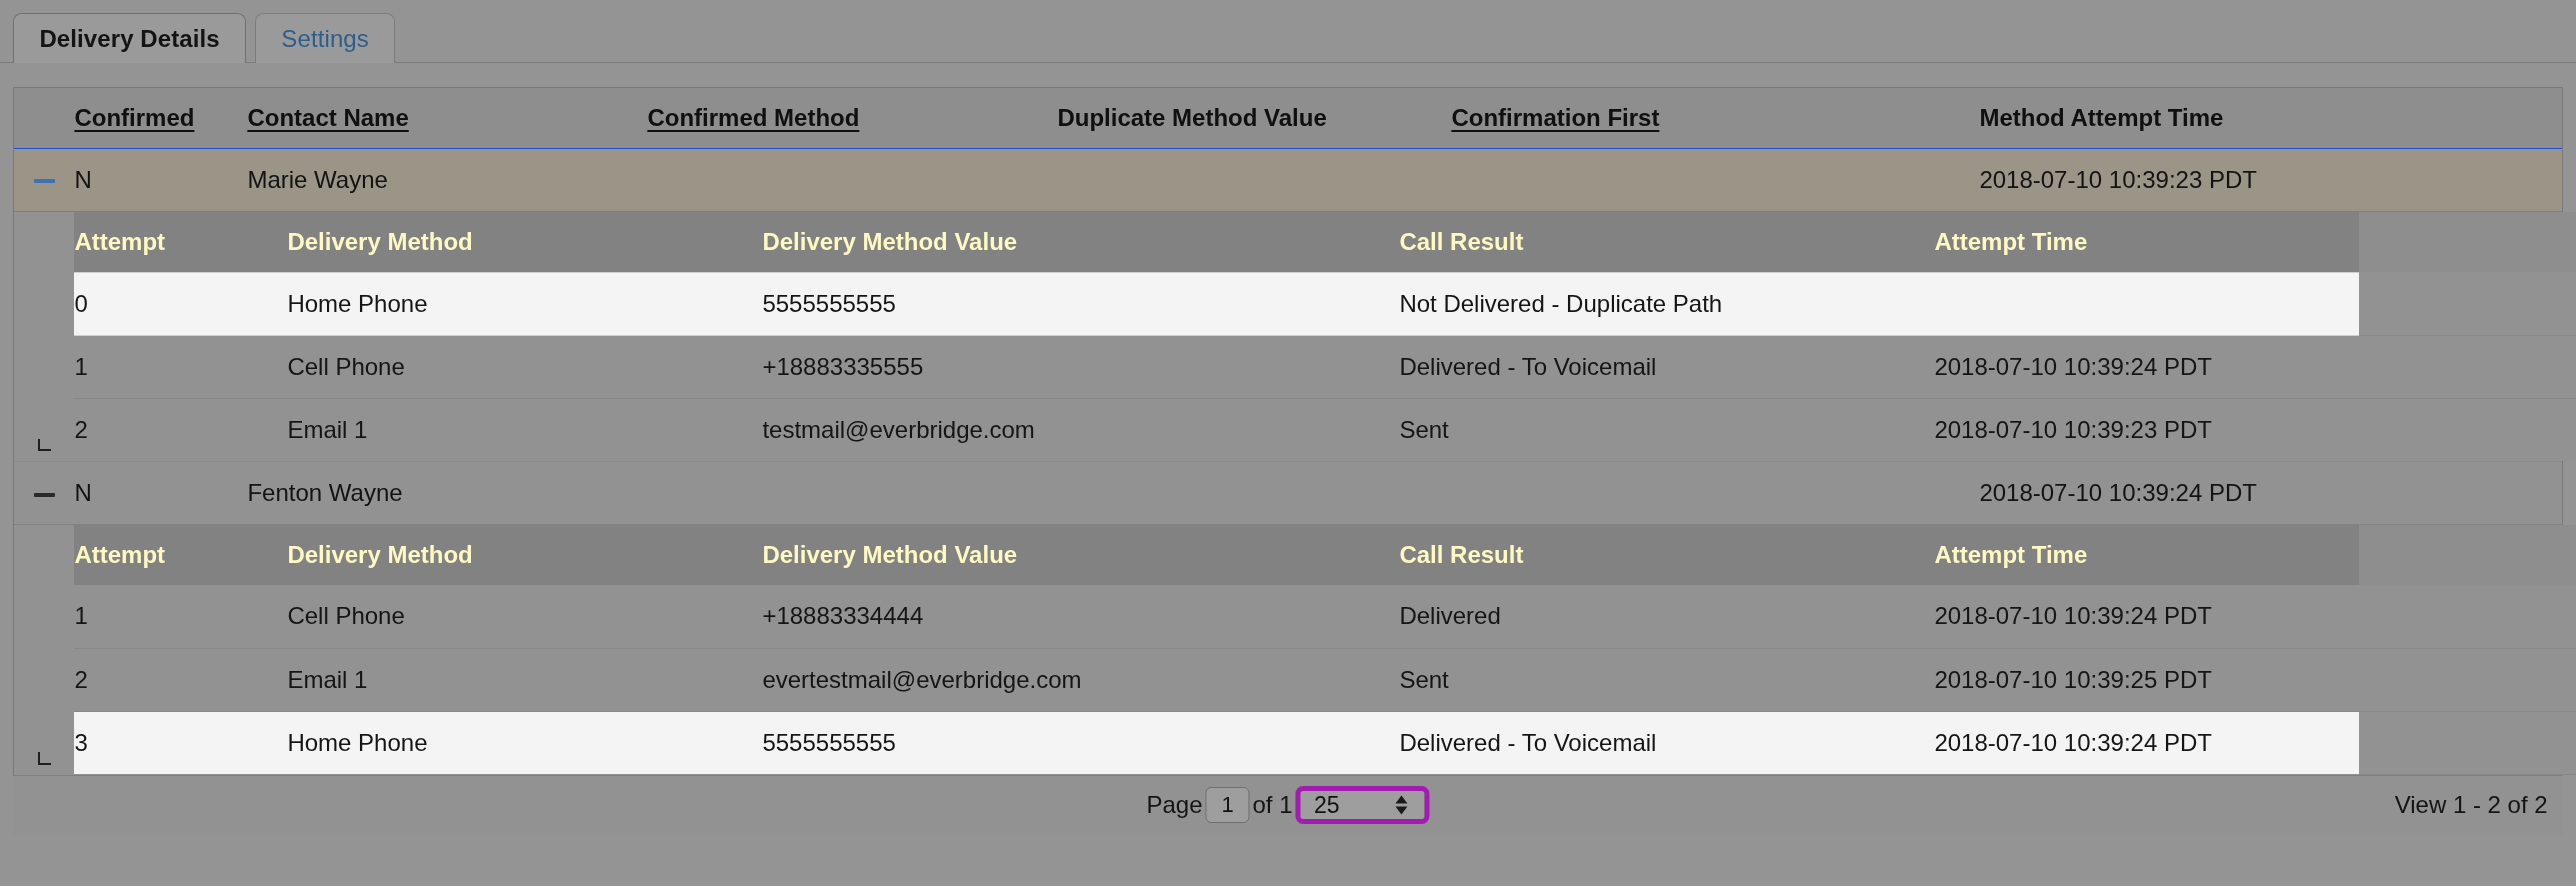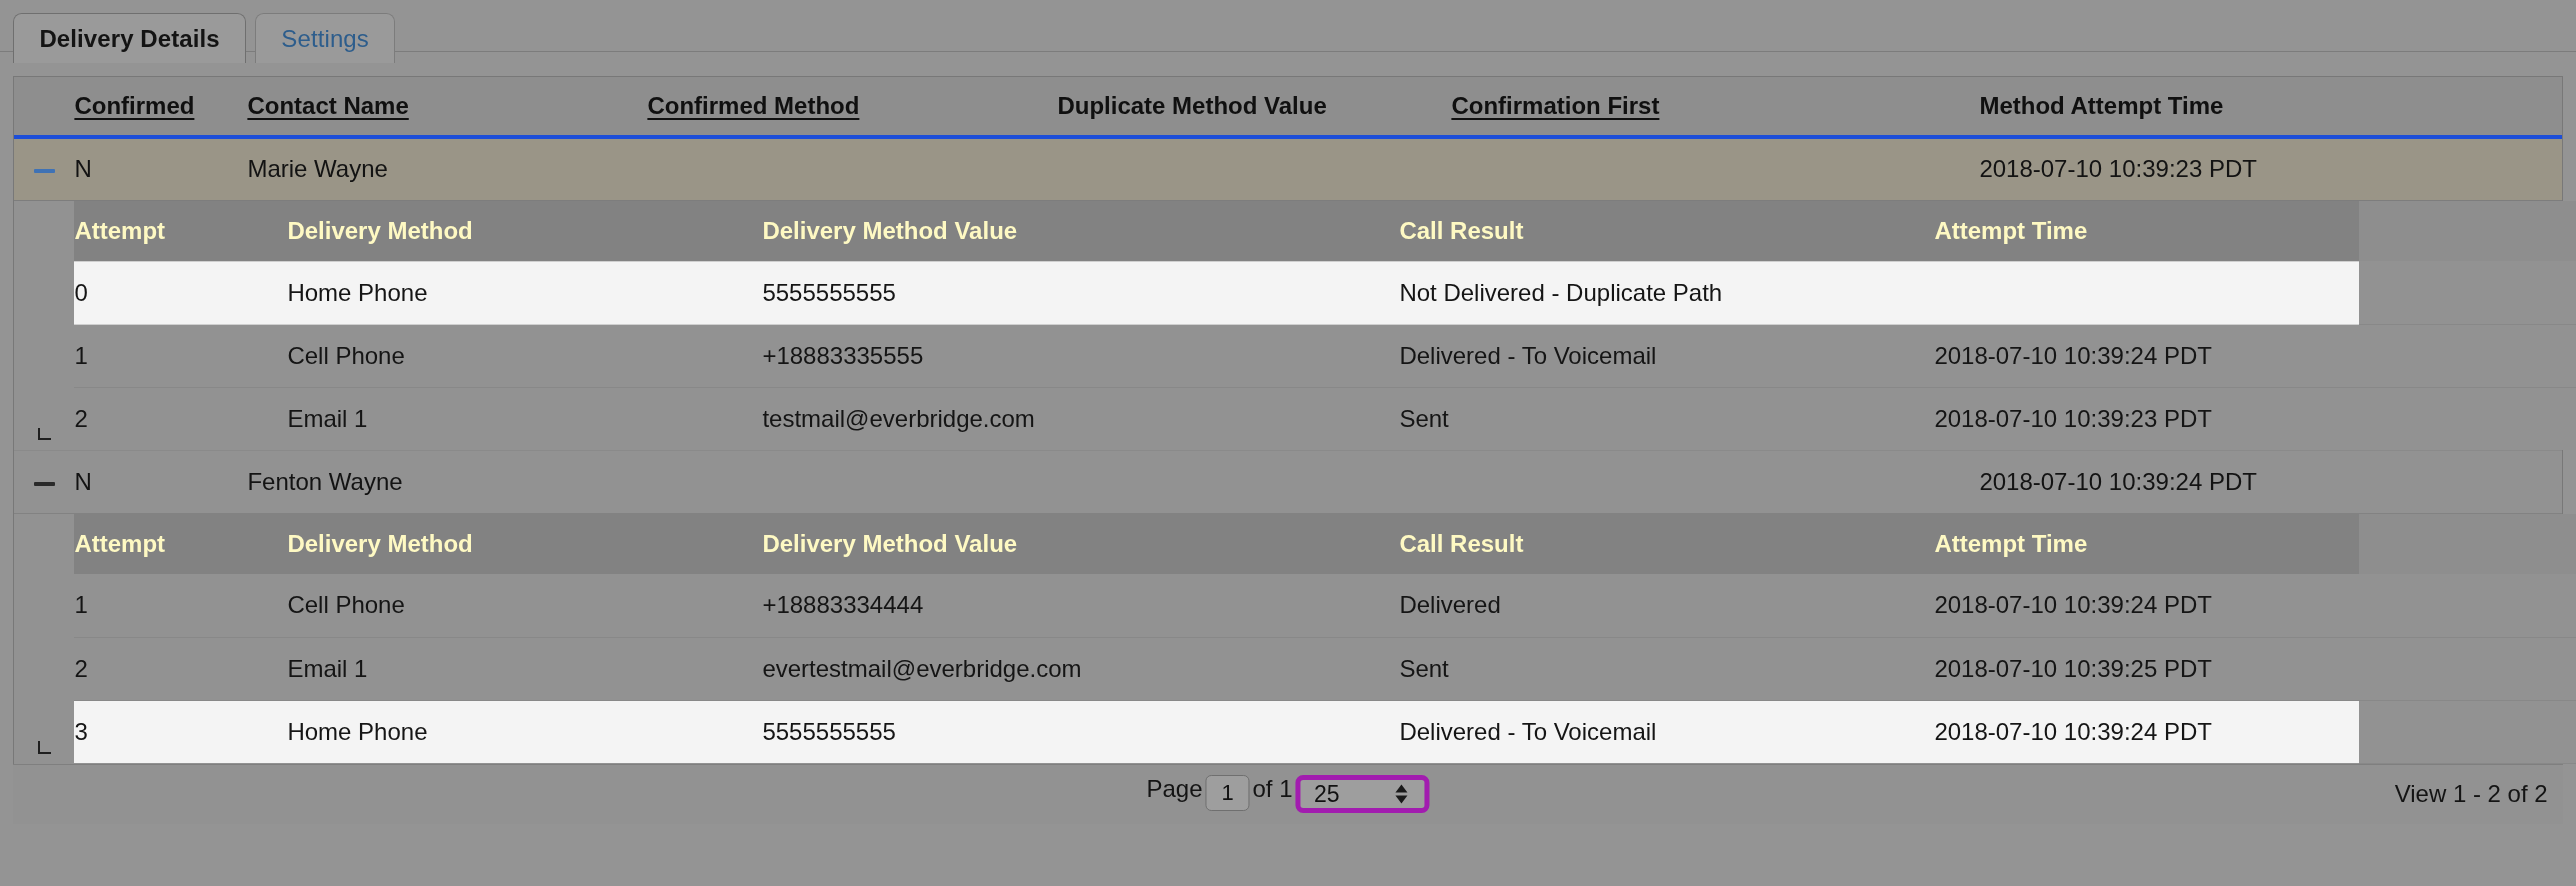--- a/index.html
+++ b/index.html
@@ -13,21 +13,21 @@
   }
   body {
     font-family: "Liberation Sans", sans-serif;
     color: #1c1c1c;
     -webkit-font-smoothing: antialiased;
   }
 
   
   .tabstrip {
     position: relative;
-    height: 52px;
+    height: 63px;
     padding-left: 13.4px;
     box-sizing: border-box;
   }
   .tabs {
     display: flex;
     align-items: flex-end;
     height: 63px;
     gap: 9.6px;
     position: relative;
     z-index: 2;
@@ -90,21 +90,21 @@
   col.c-toggle  { width: 60px;  }
   col.c-conf    { width: 173px; }
   col.c-name    { width: 400px; }
   col.c-method  { width: 410px; }
   col.c-mvalue  { width: 394px; }
   col.c-ctime   { width: 528px; }
   col.c-ftime   { width: 583px; }
 
   .hdr-row {
     background: #8e8e8e;
-    border-bottom: 4px solid #1d4ed8;
+    border-bottom: 1px solid #1d4ed8;
   }
   .hdr-cell {
     height: 60px;
     font-size: 24px;
     font-weight: bold;
     color: #101010;
     text-align: left;
     vertical-align: middle;
     white-space: nowrap;
     box-sizing: border-box;
@@ -225,21 +225,21 @@
     background: #929292;
     border-top: 1px solid #7f7f7f;
     box-sizing: border-box;
   }
   .pager {
     position: absolute;
     left: 50%;
     top: 50%;
     transform: translate(-50%, -50%);
     display: flex;
-    align-items: flex-start;
+    align-items: center;
     gap: 3px;
     font-size: 24px;
     color: #141414;
     white-space: nowrap;
   }
   .page-input {
     width: 44px;
     height: 36px;
     background: #9e9e9e;
     border: 1px solid #6f6f6f;

